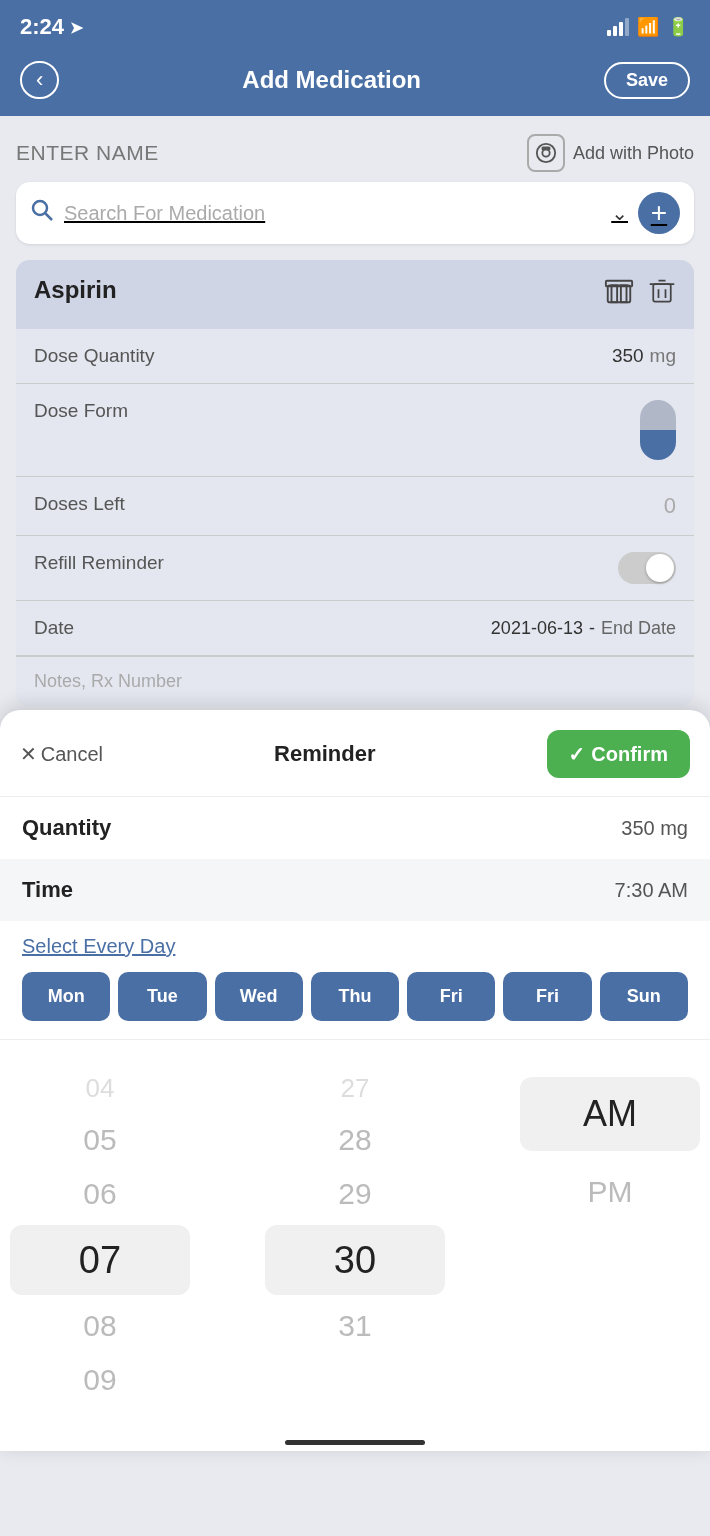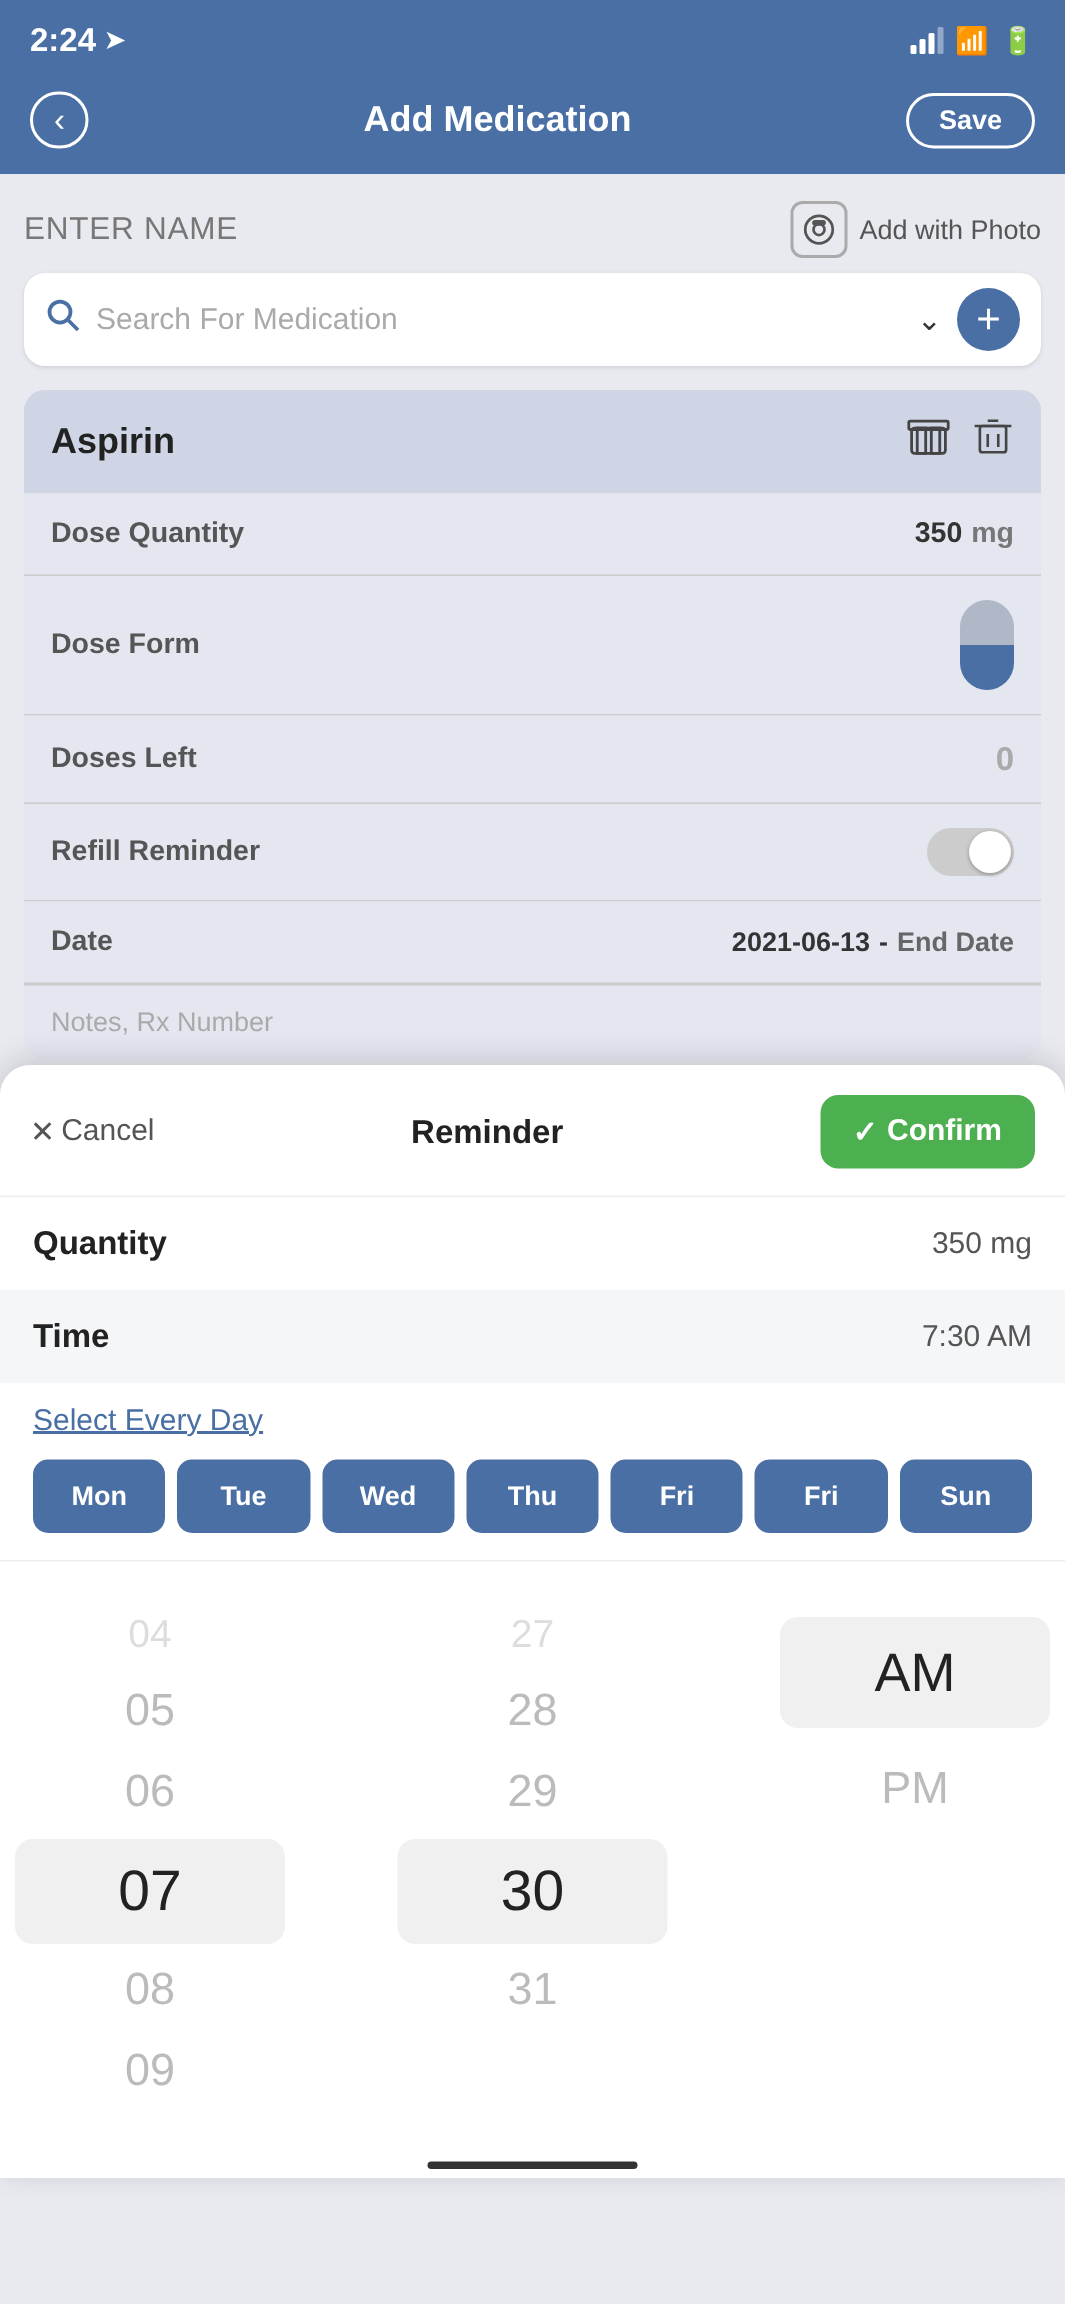--- a/index.html
+++ b/index.html
@@ -128,20 +128,21 @@
     
     .search-bar {
       background: white;
       border-radius: 14px;
       display: flex;
       align-items: center;
       padding: 10px 14px;
       margin-bottom: 16px;
       gap: 10px;
       box-shadow: 0 1px 3px rgba(0,0,0,0.1);
+      text-decoration: underline;
     }
     .search-icon-wrap {
       color: #4a6fa5;
       font-size: 22px;
     }
     .search-input-text {
       flex: 1;
       font-size: 20px;
       color: #aaa;
     }
@@ -165,21 +166,20 @@
 
     
     .medication-card {
       background: #d8dce8;
       border-radius: 14px;
       overflow: hidden;
       margin-bottom: 4px;
     }
     .medication-header {
       display: flex;
-      align-items: center;
       justify-content: space-between;
       padding: 16px 18px;
       background: #d0d5e5;
     }
     .medication-name {
       font-size: 24px;
       font-weight: 700;
       color: #222;
     }
     .medication-actions {
@@ -192,26 +192,24 @@
       color: #444;
       cursor: pointer;
     }
 
     
     .form-rows {
       background: #e4e7f0;
     }
     .form-row {
       display: flex;
-      align-items: center;
       justify-content: space-between;
       padding: 16px 18px;
       border-bottom: 1px solid #ccc;
       background: #e4e7f0;
-      font-weight: bold;
     }
     .form-row:last-child {
       border-bottom: none;
     }
     .form-row-label {
       font-size: 19px;
       color: #555;
     }
     .form-row-value {
       font-size: 19px;

